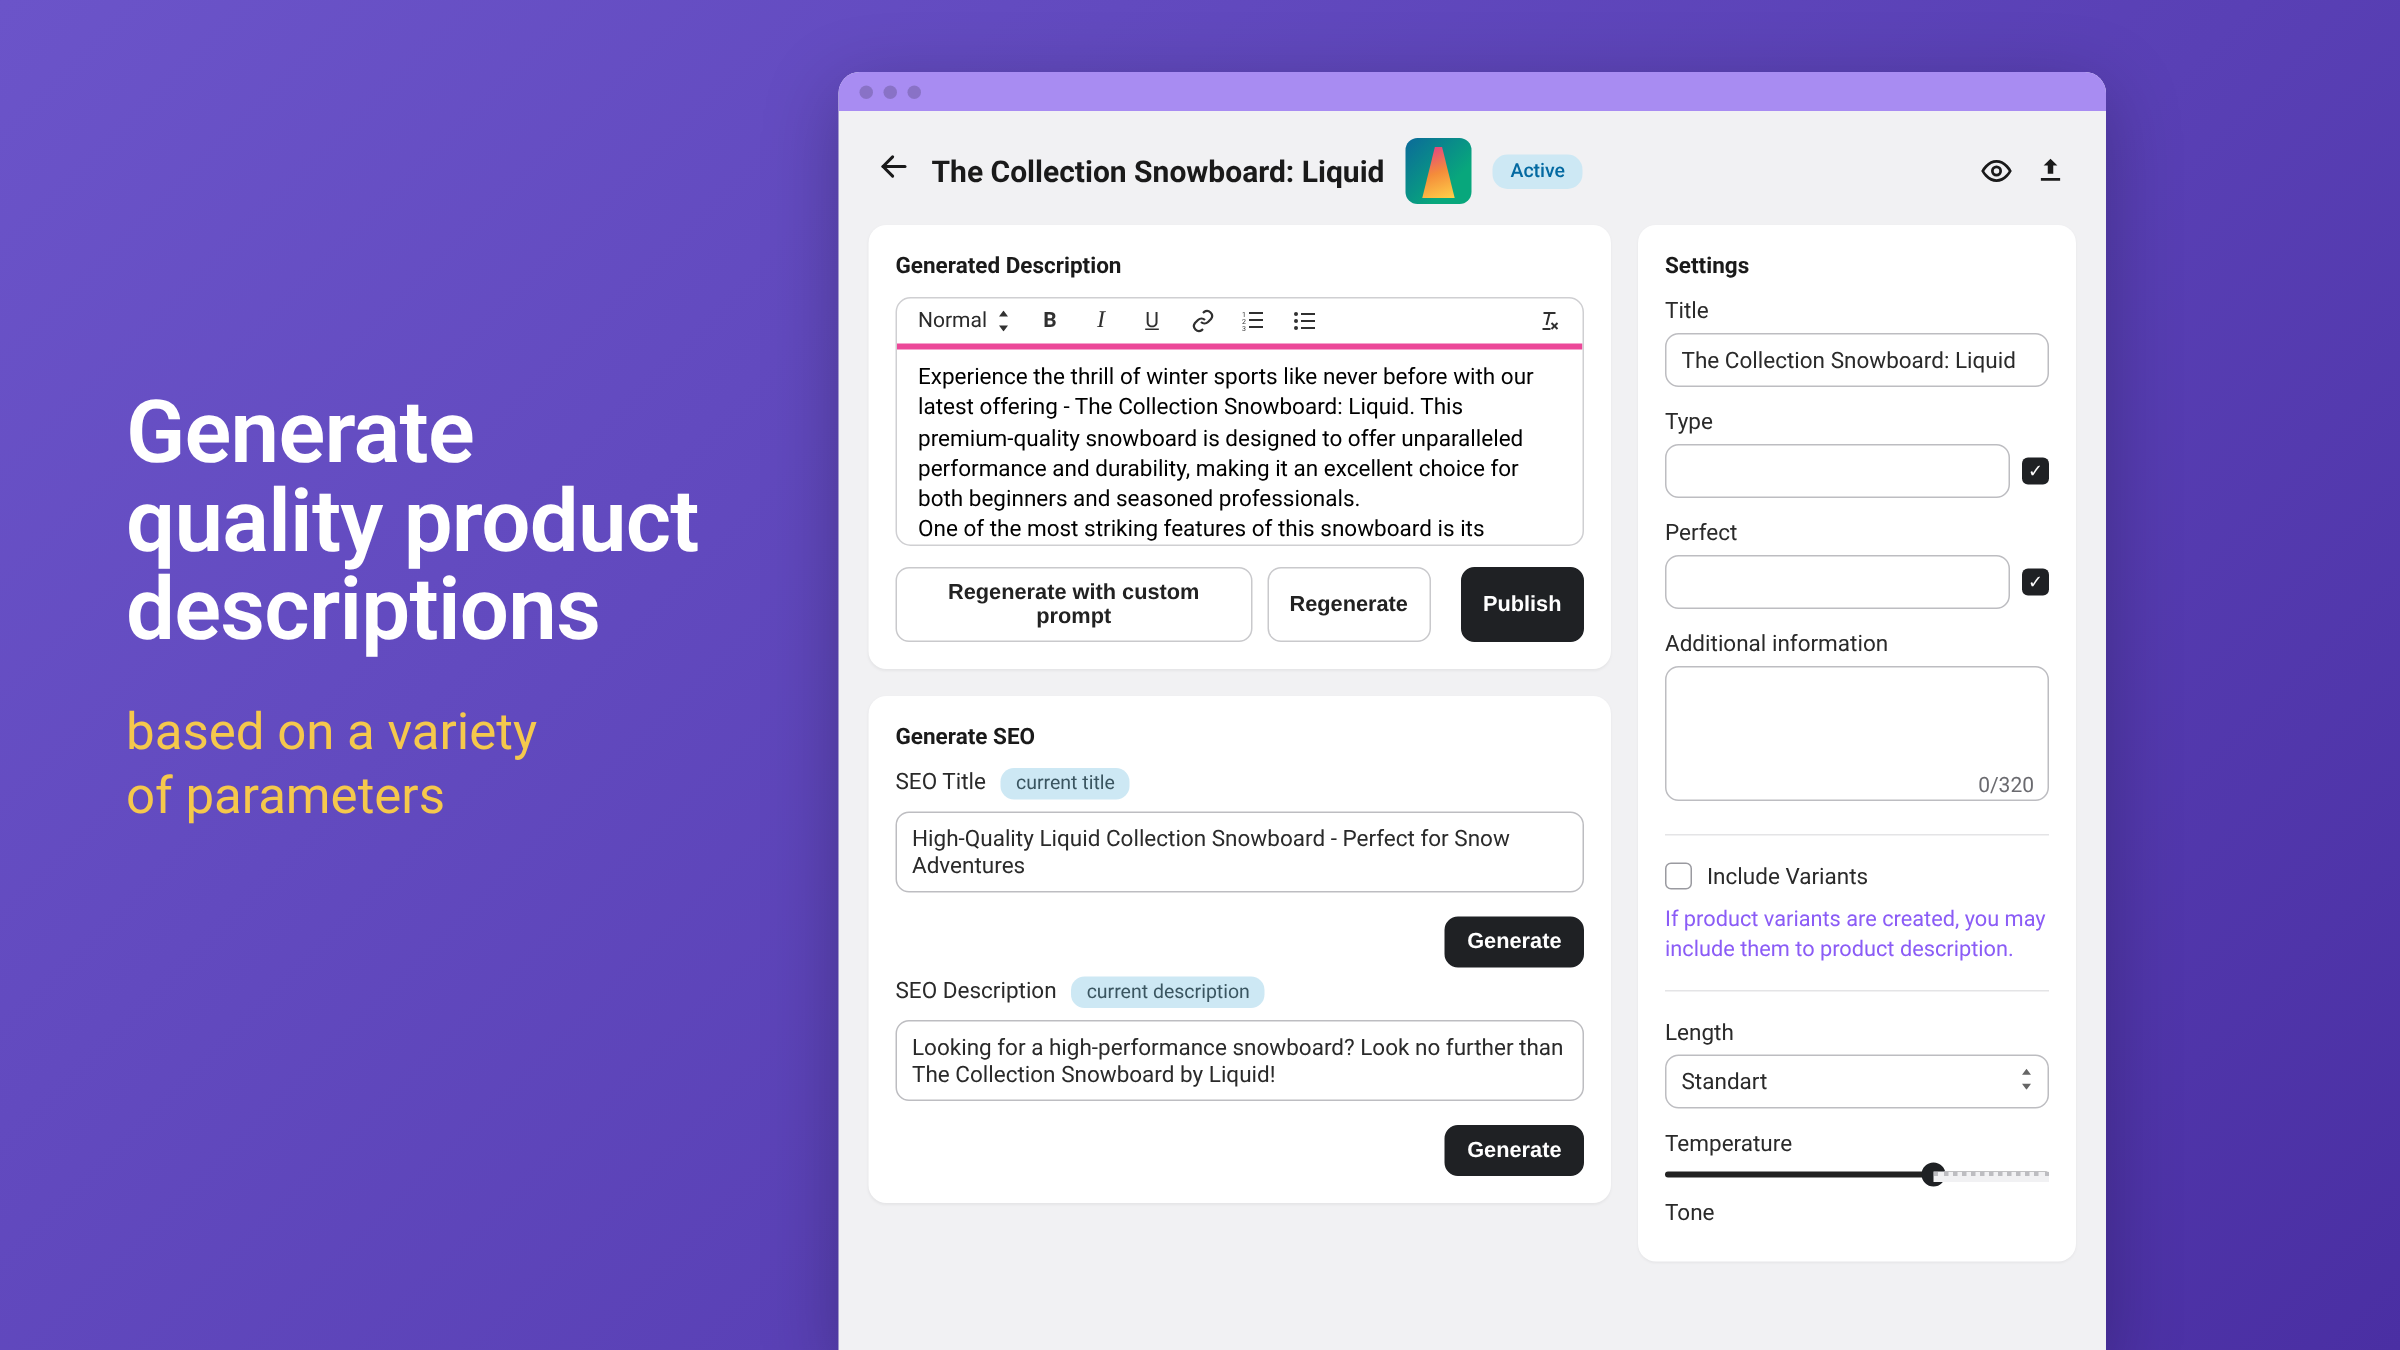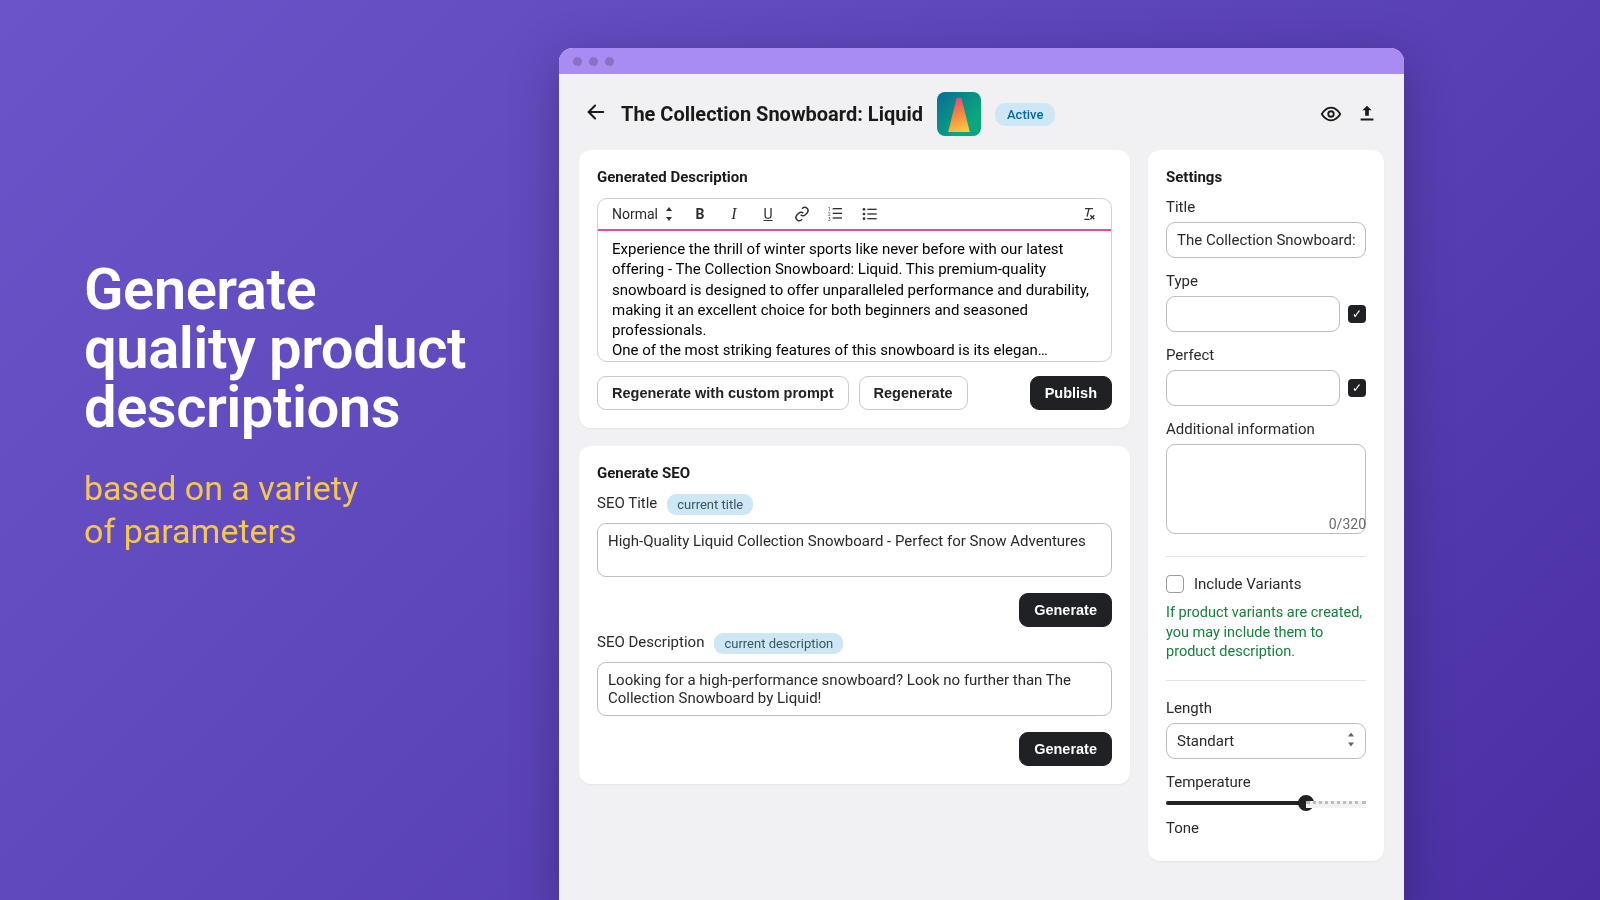--- a/index.html
+++ b/index.html
@@ -78,41 +78,41 @@
   .topbar .spacer { flex: 1; }
   .top-icon { width: 22px; height: 22px; cursor: pointer; }
 
   .content {
     display: flex;
     gap: 18px;
     padding: 0 20px 20px 20px;
     height: calc(100% - 26px - 80px);
   }
   .col-main { flex: 1; display: flex; flex-direction: column; gap: 18px; }
-  .col-side { width: 236px; }
+  .col-side { width: 292px; }
 
   .card {
     background: #fff;
     border-radius: 12px;
     padding: 18px;
     box-shadow: 0 1px 2px rgba(0,0,0,0.05);
   }
   .card h3 { font-size: 15px; font-weight: 700; color: #1a1a1a; margin-bottom: 12px; }
 
   .editor {
     border: 1px solid #cfcfd2;
     border-radius: 10px;
     overflow: hidden;
   }
   .toolbar-row {
     display: flex;
     align-items: center;
     gap: 18px;
     padding: 7px 14px;
-    border-bottom: 2px solid #ec4899;
+    border-bottom: 4px solid #ec4899;
     font-size: 14px;
     color: #2a2a2a;
   }
   .fmt-sel { display:flex; align-items:center; gap:6px; cursor:pointer; }
   .t-icon { width:16px; height:16px; display:flex; align-items:center; justify-content:center; cursor:pointer; color:#303030; }
   .t-icon.bold { font-weight:700; }
   .t-icon.italic { font-style:italic; font-family: Georgia, serif; color:#303030; font-size:16px; }
   .t-icon.under { text-decoration: underline; }
   .editor-body {
     padding: 8px 14px 10px;
@@ -161,29 +161,29 @@
   .side-label { font-size: 15px; color:#2a2a2a; margin-bottom:6px; margin-top: 14px; display:block; }
   .side-group-first .side-label { margin-top:0; }
   .field-with-check { display:flex; align-items:center; gap:8px; }
   .checkbox {
     width:18px; height:18px; border-radius:4px;
     background:#1f2124; display:flex; align-items:center; justify-content:center;
     color:#fff; font-size:12px; flex-shrink:0;
   }
   .additional-wrap { position:relative; }
   .counter {
-    position:absolute; right:0; bottom:6px;
+    position:absolute; right:10px; bottom:6px;
     font-size:14px; color:#6a6a6f;padding-left:35px;
   }
   .divider { height:1px; background:#e4e4e6; margin:18px 0; }
   .check-row { display:flex; align-items:center; gap:10px; }
   .check-empty {
     width:18px;height:18px;border:1.5px solid #9a9aa0;border-radius:4px;background:#fff;cursor:pointer;
   }
-  .helper { font-size:14.5px; color:#15803d; margin-top:10px; line-height:1.35; }
+  .helper { font-size:14.5px; color:#8b5cf6; margin-top:10px; line-height:1.35; }
 
   .select-wrap { position:relative; }
   .select-caret {
     position:absolute; right:10px; top:50%; transform:translateY(-50%);
     font-size:11px; color:#666; pointer-events:none;
   }
   .slider-track {
     margin-top:10px;
     height:4px; background: #222; border-radius:2px;
     position:relative; width:100%;

